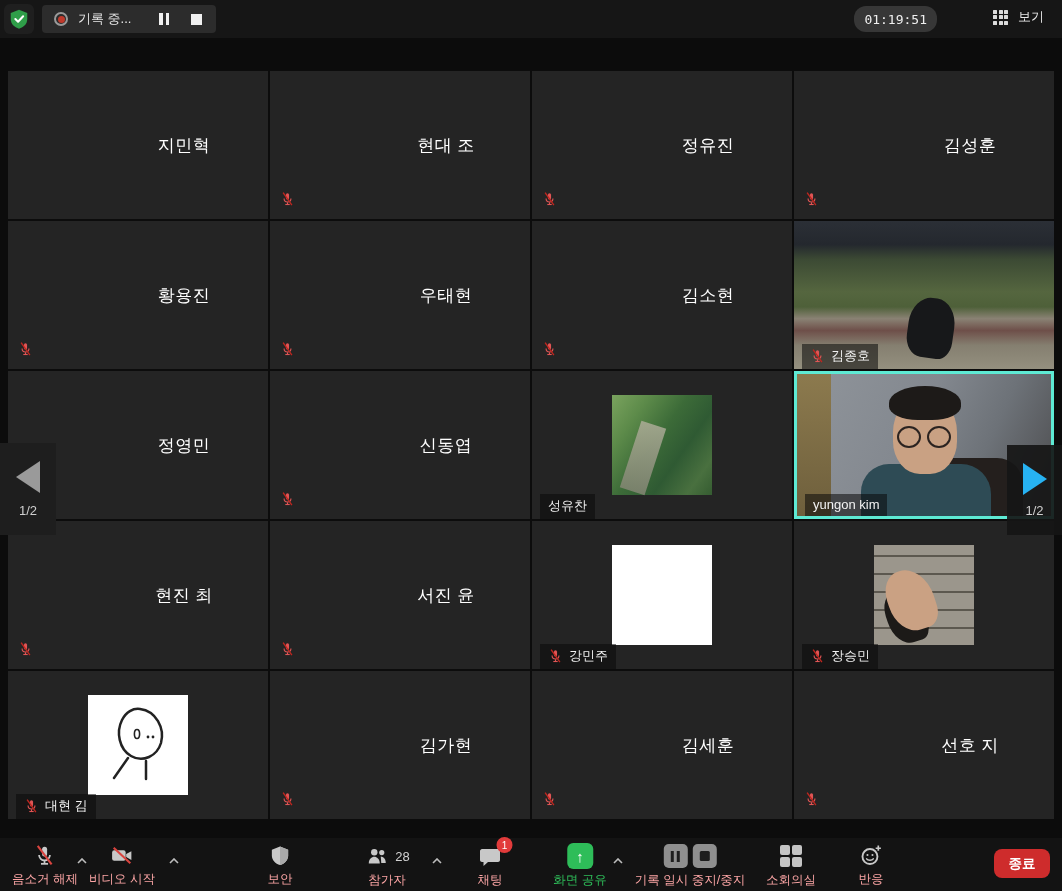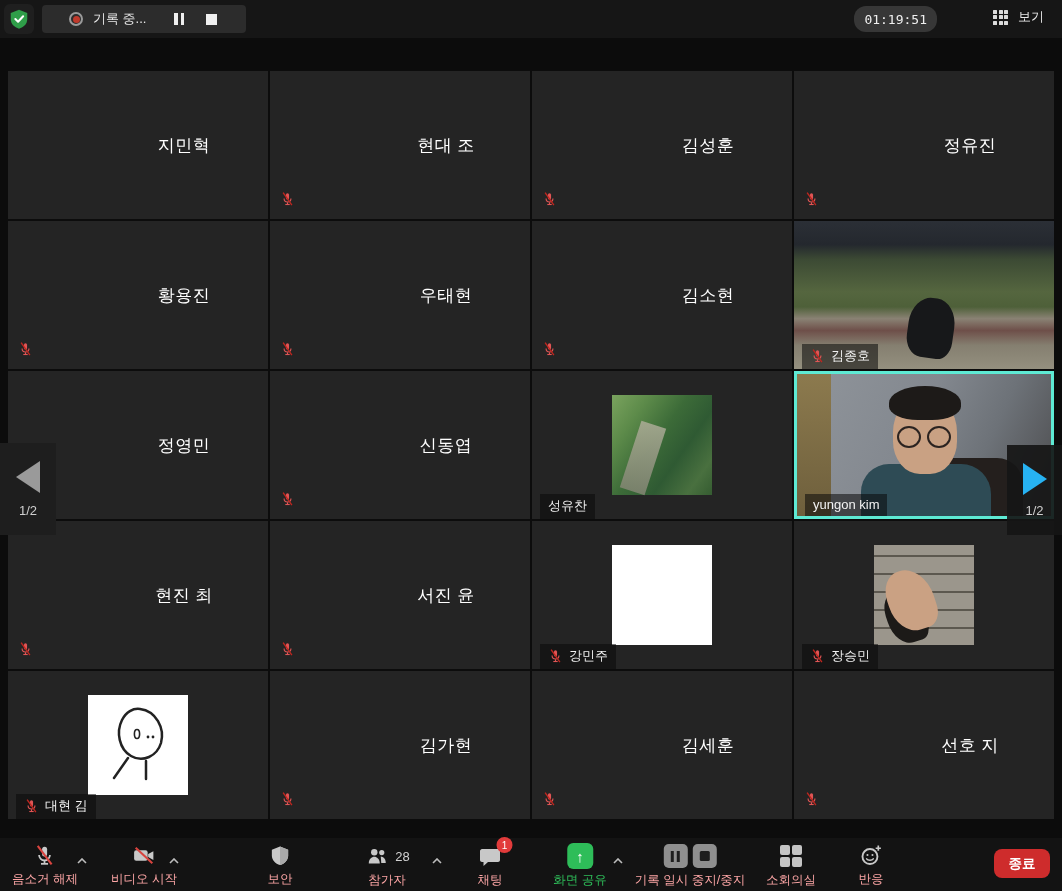--- a/index.html
+++ b/index.html
@@ -2,21 +2,21 @@
 <html><head>
 <meta charset="utf-8">
 <style>
   * { margin:0; padding:0; box-sizing:border-box; }
   html,body { width:1062px; height:891px; overflow:hidden; }
   body { background:#0c0c0c; font-family:"Liberation Sans","DejaVu Sans",sans-serif; color:#fff; position:relative; }
 
   
   .topbar { position:absolute; top:0; left:0; width:1062px; height:38px; background:#161616; }
   .shield-btn { position:absolute; left:4px; top:4px; width:30px; height:30px; background:#1f1f1f; border-radius:6px; display:flex; align-items:center; justify-content:center; }
-  .rec-chip { position:absolute; left:42px; top:5px; height:28px; background:#2c2c2c; border-radius:4px; display:flex; align-items:center; padding:0 27px; gap:10px; }
+  .rec-chip { position:absolute; left:42px; top:5px; height:28px; background:#2c2c2c; border-radius:4px; display:flex; align-items:center; padding:0 12px; gap:10px; }
   .rec-dot { width:14px; height:14px; border-radius:50%; border:2px solid #9a9a9a; display:flex; align-items:center; justify-content:center; }
   .rec-dot i { display:block; width:7px; height:7px; border-radius:50%; background:#c0392b; }
   .rec-label { font-size:13px; color:#e8e8e8; }
   .rec-pause { display:flex; gap:3px; margin-left:14px; padding:4px; }
   .rec-pause i { display:block; width:3.5px; height:12px; background:#f0f0f0; }
   .rec-stop { width:11px; height:11px; background:#f0f0f0; margin:0 2px 0 8px; }
   .timer-chip { position:absolute; right:125px; top:6px; height:26px; background:#373737; border-radius:12px; display:flex; align-items:center; padding:0 10px; font-family:"DejaVu Sans Mono",monospace; font-size:13px; color:#f0f0f0; }
   .view-btn { position:absolute; right:18px; top:8px; display:flex; align-items:center; gap:10px; font-size:13px; color:#e8e8e8; }
   .grid-icon { display:grid; grid-template-columns:repeat(3,4px); grid-template-rows:repeat(3,4px); gap:1.5px; }
   .grid-icon i { background:#dcdcdc; border-radius:0.5px; }
@@ -122,31 +122,31 @@
         <span class="center-name">현대 조</span>
         <span class="corner-mic"><svg width="15" height="17" viewBox="0 0 24 26">
             <rect x="9.5" y="3" width="5" height="10" rx="2.5" fill="#e05555"></rect>
             <path d="M6.5 11.5 a5.5 5.5 0 0 0 11 0" stroke="#e05555" stroke-width="1.8" fill="none"></path>
             <line x1="12" y1="17.5" x2="12" y2="20.5" stroke="#e05555" stroke-width="1.8"></line>
             <line x1="8.5" y1="21" x2="15.5" y2="21" stroke="#e05555" stroke-width="1.8"></line>
             <line x1="5" y1="2" x2="19" y2="22" stroke="#c0261f" stroke-width="2.2"></line>
           </svg></span>
       </div>
       <div class="tile">
+        <span class="center-name">정유진</span>
+        <span class="corner-mic"><svg width="15" height="17" viewBox="0 0 24 26">
+            <rect x="9.5" y="3" width="5" height="10" rx="2.5" fill="#e05555"></rect>
+            <path d="M6.5 11.5 a5.5 5.5 0 0 0 11 0" stroke="#e05555" stroke-width="1.8" fill="none"></path>
+            <line x1="12" y1="17.5" x2="12" y2="20.5" stroke="#e05555" stroke-width="1.8"></line>
+            <line x1="8.5" y1="21" x2="15.5" y2="21" stroke="#e05555" stroke-width="1.8"></line>
+            <line x1="5" y1="2" x2="19" y2="22" stroke="#c0261f" stroke-width="2.2"></line>
+          </svg></span>
+      </div>
+      <div class="tile">
         <span class="center-name">김성훈</span>
-        <span class="corner-mic"><svg width="15" height="17" viewBox="0 0 24 26">
-            <rect x="9.5" y="3" width="5" height="10" rx="2.5" fill="#e05555"></rect>
-            <path d="M6.5 11.5 a5.5 5.5 0 0 0 11 0" stroke="#e05555" stroke-width="1.8" fill="none"></path>
-            <line x1="12" y1="17.5" x2="12" y2="20.5" stroke="#e05555" stroke-width="1.8"></line>
-            <line x1="8.5" y1="21" x2="15.5" y2="21" stroke="#e05555" stroke-width="1.8"></line>
-            <line x1="5" y1="2" x2="19" y2="22" stroke="#c0261f" stroke-width="2.2"></line>
-          </svg></span>
-      </div>
-      <div class="tile">
-        <span class="center-name">정유진</span>
         <span class="corner-mic"><svg width="15" height="17" viewBox="0 0 24 26">
             <rect x="9.5" y="3" width="5" height="10" rx="2.5" fill="#e05555"></rect>
             <path d="M6.5 11.5 a5.5 5.5 0 0 0 11 0" stroke="#e05555" stroke-width="1.8" fill="none"></path>
             <line x1="12" y1="17.5" x2="12" y2="20.5" stroke="#e05555" stroke-width="1.8"></line>
             <line x1="8.5" y1="21" x2="15.5" y2="21" stroke="#e05555" stroke-width="1.8"></line>
             <line x1="5" y1="2" x2="19" y2="22" stroke="#c0261f" stroke-width="2.2"></line>
           </svg></span>
       </div>
       <div class="tile">
         <span class="center-name">황용진</span>
@@ -358,21 +358,21 @@
       <line x1="5.5" y1="2.8" x2="18.8" y2="20.5" stroke="#d9443f" stroke-width="2"></line>
     </svg>
     <span class="ctl-label">음소거 해제</span>
   </div>
   <div class="chev" style="left:82px">
     <svg width="10" height="6" viewBox="0 0 10 6">
         <path d="M1 5 L5 1 L9 5" stroke="#bdbdbd" stroke-width="1.6" fill="none"></path>
       </svg>
   </div>
 
-  <div class="ctl" style="left:144px">
+  <div class="ctl" style="left:122px">
     <svg width="26" height="25" viewBox="0 0 24 24">
       <rect x="2.5" y="7" width="13" height="10" rx="2" fill="#c8c8c8"></rect>
       <path d="M16 10.5 L21 7.8 V16.2 L16 13.5 Z" fill="#c8c8c8"></path>
       <line x1="4" y1="4.5" x2="20" y2="19.5" stroke="#d9443f" stroke-width="2"></line>
     </svg>
     <span class="ctl-label">비디오 시작</span>
   </div>
   <div class="chev" style="left:174px">
     <svg width="10" height="6" viewBox="0 0 10 6">
         <path d="M1 5 L5 1 L9 5" stroke="#bdbdbd" stroke-width="1.6" fill="none"></path>

